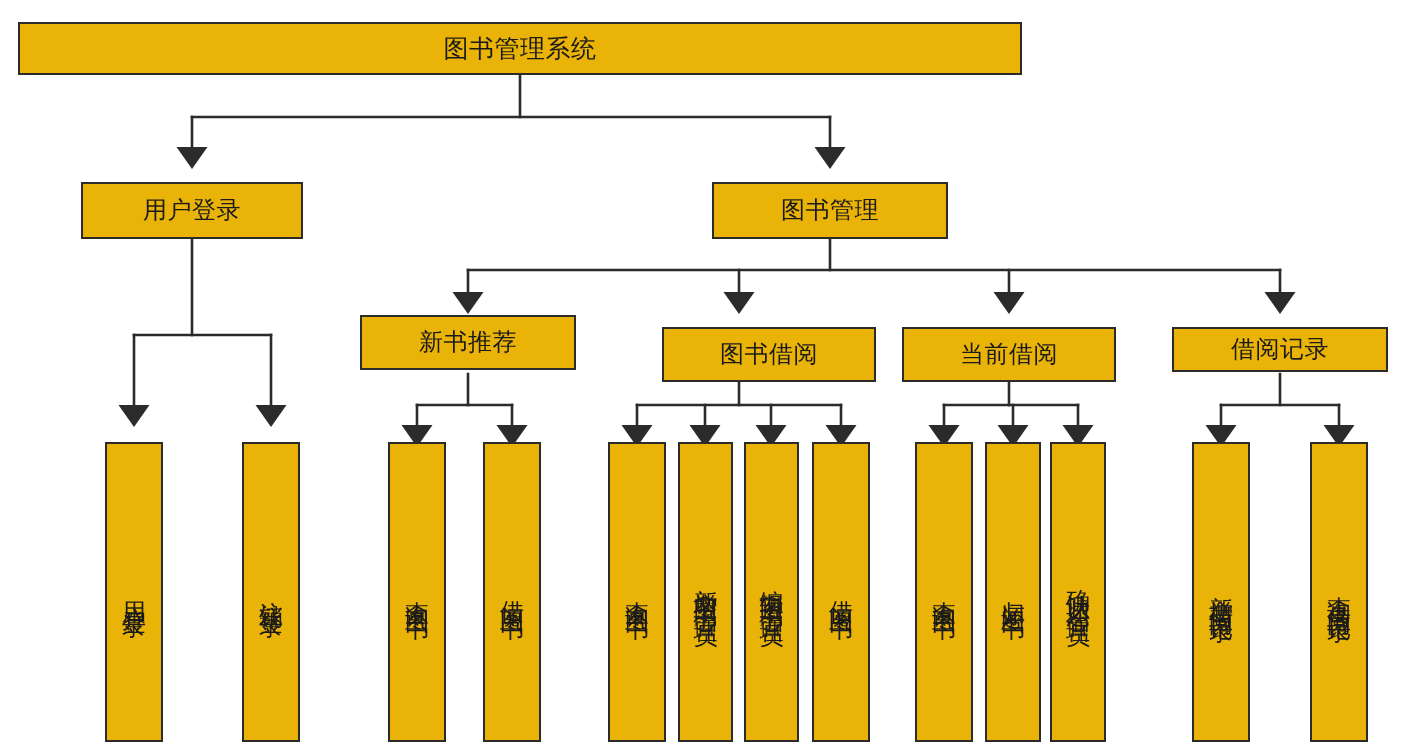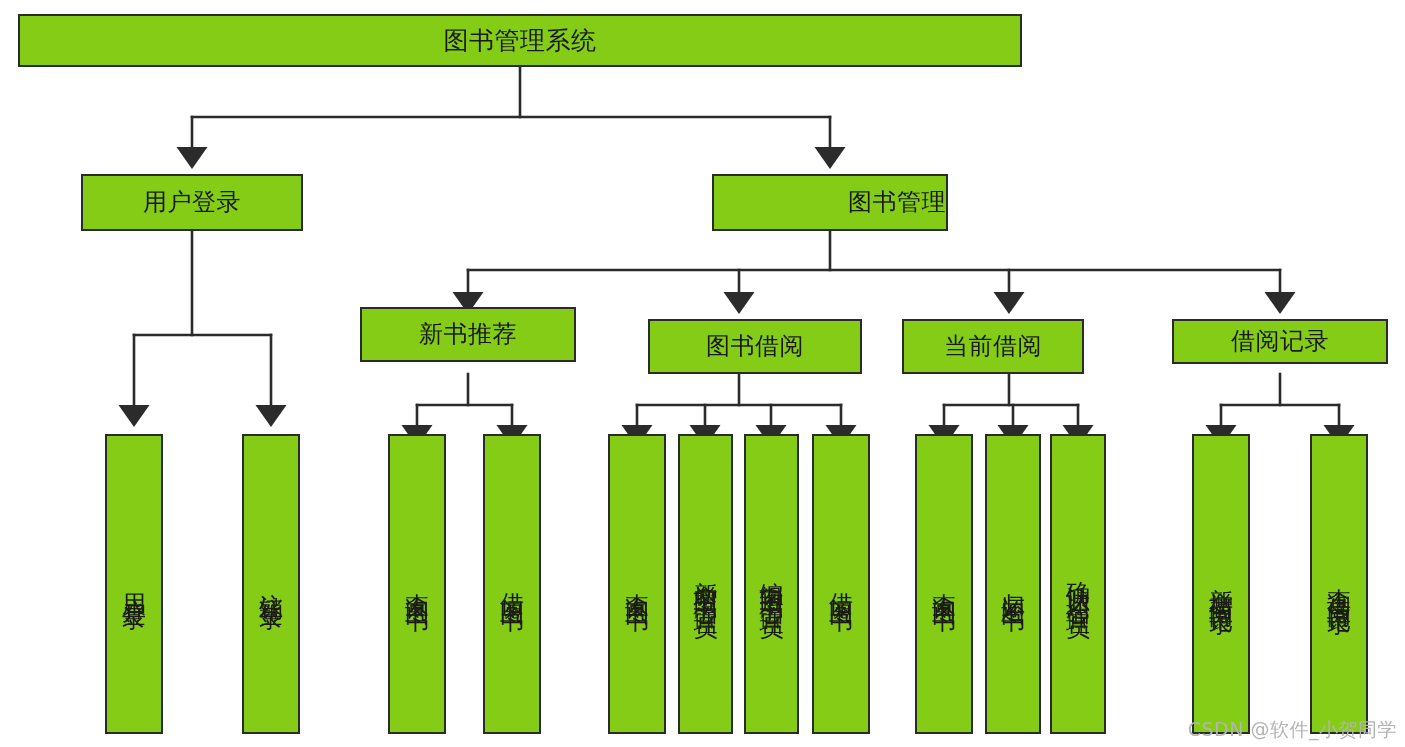--- a/index.html
+++ b/index.html
@@ -23,27 +23,28 @@
     left: 0;
     top: 0;
     width: 1405px;
     height: 747px;
     pointer-events: none;
   }
   .node {
     position: absolute;
     box-sizing: border-box;
     border: 2.5px solid #2b2b2b;
-    background: #84cc16;
+    background: #eab308;
     display: flex;
     align-items: center;
     justify-content: center;
     color: #1a1a1a;
     line-height: 1.18;
     text-align: center;
+    margin-top: 8px;
   }
   .node-label {
     display: block;
     letter-spacing: 0.5px;
   }
   .node.horiz .node-label {
     font-size: 24px;
     white-space: nowrap;
   }
   .node.root .node-label {
@@ -130,33 +131,33 @@
   </svg>
 
   <div class="node horiz root" style="left:18px; top:14px; width:1004px; height:53px;">
     <span class="node-label">图书管理系统</span>
   </div>
 
   <div class="node horiz" style="left:81px; top:174px; width:222px; height:57px;">
     <span class="node-label">用户登录</span>
   </div>
 
-  <div class="node horiz" style="left:712px; top:174px; width:236px; height:57px;justify-content:flex-end;">
+  <div class="node horiz" style="left:712px; top:174px; width:236px; height:57px;">
     <span class="node-label">图书管理</span>
   </div>
 
   <div class="node horiz" style="left:360px; top:307px; width:216px; height:55px;">
     <span class="node-label">新书推荐</span>
   </div>
 
-  <div class="node horiz" style="left:648px; top:319px; width:214px; height:55px;">
+  <div class="node horiz" style="left:662px; top:319px; width:214px; height:55px;">
     <span class="node-label">图书借阅</span>
   </div>
 
-  <div class="node horiz" style="left:902px; top:319px; width:182px; height:55px;">
+  <div class="node horiz" style="left:902px; top:319px; width:214px; height:55px;">
     <span class="node-label">当前借阅</span>
   </div>
 
   <div class="node horiz" style="left:1172px; top:319px; width:216px; height:45px;">
     <span class="node-label">借阅记录</span>
   </div>
 
   <div class="node vert" style="left:105px; top:434px; width:58px; height:300px;">
     <span class="node-label">用户登录</span>
   </div>
@@ -202,15 +203,14 @@
   </div>
 
   <div class="node vert" style="left:1192px; top:434px; width:58px; height:300px;">
     <span class="node-label">新增借阅记录</span>
   </div>
 
   <div class="node vert" style="left:1310px; top:434px; width:58px; height:300px;">
     <span class="node-label">查询借阅记录</span>
   </div>
 
-  <div id="watermark">CSDN @软件_小贺同学</div>
 
 </div>
 
 </body></html>

